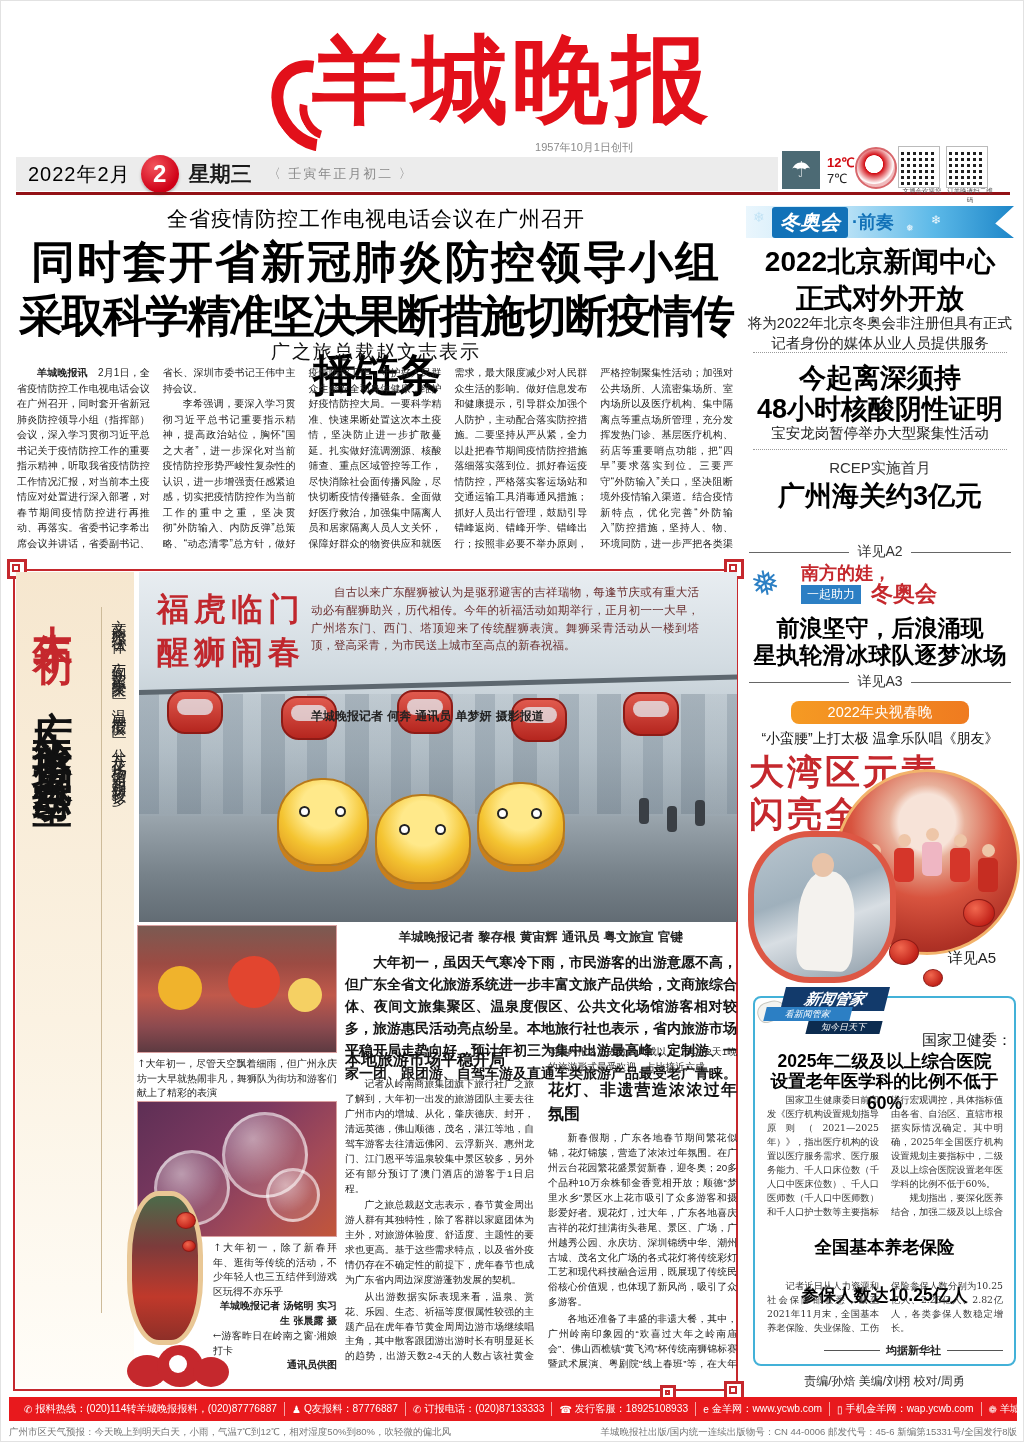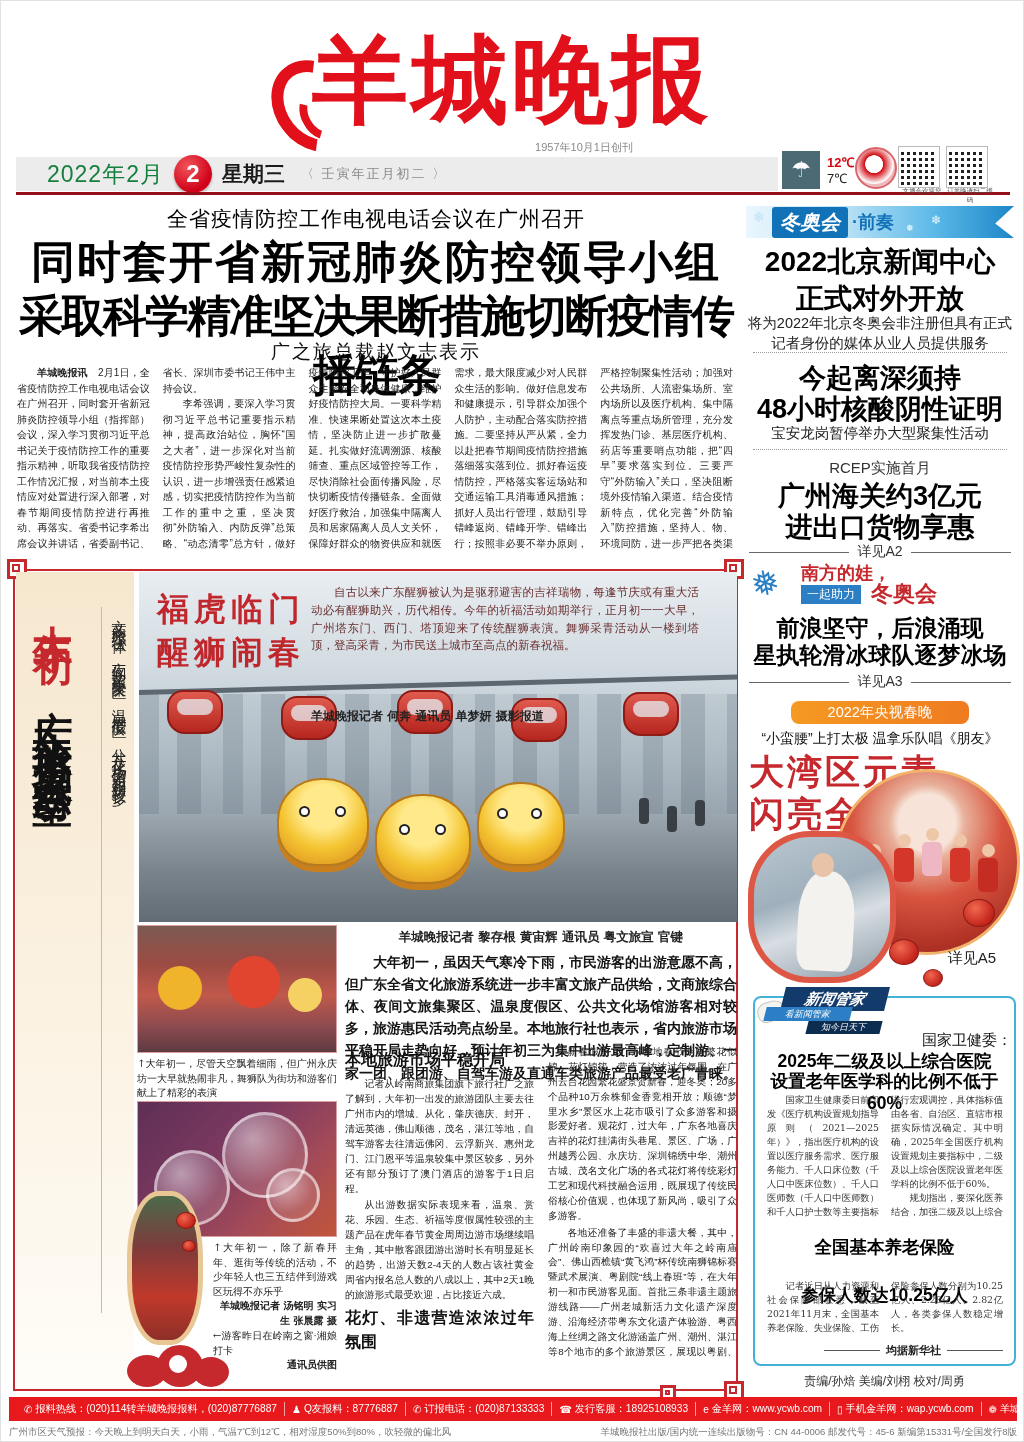--- a/index.html
+++ b/index.html
@@ -12,21 +12,21 @@
   .mast-title { left:0; right:0; top:26px; text-align:center; font-family:"DejaVu Serif",serif;
                 font-size:96px; font-weight:900; color:#e2101a; letter-spacing:4px; line-height:1.1; }
   .swoosh-o { left:274px; top:56px; width:80px; height:98px; border:12px solid transparent;
               border-left-color:#e2101a; border-top-color:#e2101a; border-radius:50%; transform:rotate(-38deg); }
   .swoosh-i { left:300px; top:86px; width:42px; height:54px; border:8px solid transparent;
               border-left-color:#e2101a; border-radius:50%; transform:rotate(-30deg); }
   .founded { left:50%; top:139px; transform:translateX(-50%); margin-left:72px; font-size:11px; color:#8a8a8a; }
 
   
   .datebar { left:15px; top:156px; width:762px; height:34px; background:#ececec; display:flex; align-items:center; }
-  .db-date { font-size:23px; color:#15803d; margin-left:31px; letter-spacing:1px; }
+  .db-date { font-size:20px; color:#000000; margin-left:12px; letter-spacing:1px; }
   .db-circle { width:38px; height:38px; border-radius:50%; background:radial-gradient(circle at 35% 30%, #f2545c, #cf0017 70%);
                color:#fff; font-size:24px; font-weight:bold; display:flex; align-items:center; justify-content:center;
                margin:0 10px; box-shadow:0 2px 3px rgba(0,0,0,.25); }
   .db-week { font-size:21px; font-weight:bold; color:#1a1a1a; }
   .db-lunar { font-size:13px; color:#8a8a8a; margin-left:16px; letter-spacing:2px; }
   .db-underline { left:15px; top:191px; width:994px; height:3px; background:#931116; }
   .weather-box { left:781px; top:150px; width:38px; height:38px; background:#4c6a74; color:#fff;
                  display:flex; align-items:center; justify-content:center; font-size:22px; }
   .temp-hi { left:826px; top:152px; font-size:13px; font-weight:bold; color:#d20b12; }
   .temp-lo { left:826px; top:168px; font-size:13px; color:#222; }
@@ -308,20 +308,21 @@
       <div class="c1" style="left:30px; top:2px; width:46px; height:42px;"></div>
       <div class="c1" style="left:66px; top:14px; width:36px; height:30px;"></div>
       <div class="c2" style="left:42px; top:12px; width:18px; height:18px;"></div>
     </div>
 
     <div class="abs art-byline">羊城晚报记者 黎存根 黄宙辉 通讯员 粤文旅宣 官键</div>
     <div class="abs lead-par">大年初一，虽因天气寒冷下雨，市民游客的出游意愿不高，但广东全省文化旅游系统进一步丰富文旅产品供给，文商旅综合体、夜间文旅集聚区、温泉度假区、公共文化场馆游客相对较多，旅游惠民活动亮点纷呈。本地旅行社也表示，省内旅游市场平稳开局走势向好，预计年初三为集中出游最高峰，定制游、一家一团、跟团游、自驾车游及直通车类旅游产品最受老广青睐。</div>
     <div class="abs feature-cols">
       <div class="sec-h">本地旅游市场平稳开局</div>
       <p>记者从岭南商旅集团旗下旅行社广之旅了解到，大年初一出发的旅游团队主要去往广州市内的增城、从化，肇庆德庆、封开，清远英德，佛山顺德，茂名，湛江等地，自驾车游客去往清远佛冈、云浮新兴、惠州龙门、江门恩平等温泉较集中景区较多，另外还有部分预订了澳门酒店的游客于1日启程。</p>
+      <p>广之旅总裁赵文志表示，春节黄金周出游人群有其独特性，除了客群以家庭团体为主外，对旅游体验度、舒适度、主题性的要求也更高。基于这些需求特点，以及省外疫情仍存在不确定性的前提下，虎年春节也成为广东省内周边深度游蓬勃发展的契机。</p>
       <p>从出游数据实际表现来看，温泉、赏花、乐园、生态、祈福等度假属性较强的主题产品在虎年春节黄金周周边游市场继续唱主角，其中散客跟团游出游时长有明显延长的趋势，出游天数2-4天的人数占该社黄金周省内报名总人数的八成以上，其中2天1晚的旅游形式最受欢迎，占比接近六成。</p>
       <div class="sec-h">花灯、非遗营造浓浓过年氛围</div>
       <p>新春假期，广东各地春节期间繁花似锦，花灯锦簇，营造了浓浓过年氛围。在广州云台花园繁花盛景贺新春，迎冬奥；20多个品种10万余株郁金香竞相开放；顺德“梦里水乡”景区水上花市吸引了众多游客和摄影爱好者。观花灯，过大年，广东各地喜庆吉祥的花灯挂满街头巷尾、景区、广场，广州越秀公园、永庆坊、深圳锦绣中华、潮州古城、茂名文化广场的各式花灯将传统彩灯工艺和现代科技融合运用，既展现了传统民俗核心价值观，也体现了新风尚，吸引了众多游客。</p>
       <p>各地还准备了丰盛的非遗大餐，其中，广州岭南印象园的“欢喜过大年之岭南庙会”、佛山西樵镇“黄飞鸿”杯传统南狮锦标赛暨武术展演、粤剧院“线上春班”等，在大年初一和市民游客见面。首批三条非遗主题旅游线路——广州老城新活力文化遗产深度游、沿海经济带粤东文化遗产体验游、粤西海上丝绸之路文化游涵盖广州、潮州、湛江等8个地市的多个旅游景区，展现以粤剧、广彩、潮绣、潮雕等为代表的岭南特色非遗项目，受到市民游客的喜爱。</p>
 
     </div>
   </div>
 
   <div class="abs wb-banner">
     <span class="wb-box">冬奥会</span>
@@ -334,21 +335,20 @@
   <div class="abs sb-h" style="top:246px; font-size:28px; line-height:1.1;">2022北京新闻中心</div>
   <div class="abs sb-h" style="top:279px; font-size:28px;">正式对外开放</div>
   <div class="abs sb-sub" style="top:312px;">将为2022年北京冬奥会非注册但具有正式记者身份的媒体从业人员提供服务</div>
   <div class="abs dotline" style="top:351px;"></div>
   <div class="abs sb-h" style="top:359px; font-size:27px;">今起离深须持</div>
   <div class="abs sb-h" style="top:390px; font-size:27px;">48小时核酸阴性证明</div>
   <div class="abs sb-sub" style="top:422px;">宝安龙岗暂停举办大型聚集性活动</div>
   <div class="abs dotline" style="top:448px;"></div>
   <div class="abs sb-kick" style="top:458px;">RCEP实施首月</div>
   <div class="abs sb-h" style="top:477px; font-size:27px;">广州海关约3亿元</div>
-  <div class="abs sb-h" style="top:508px; font-size:27px;">进出口货物享惠</div>
   <div class="abs see" style="top:542px;">
     <span class="ln"></span>
     <span>详见A2</span>
     <span class="ln"></span>
   </div>
   <div class="abs south">
     <span class="south-ic">❅</span>
     <span class="south-l1">南方的娃，</span>
     <span class="south-l2a">一起助力</span>
     <span class="south-l2b">冬奥会</span>

